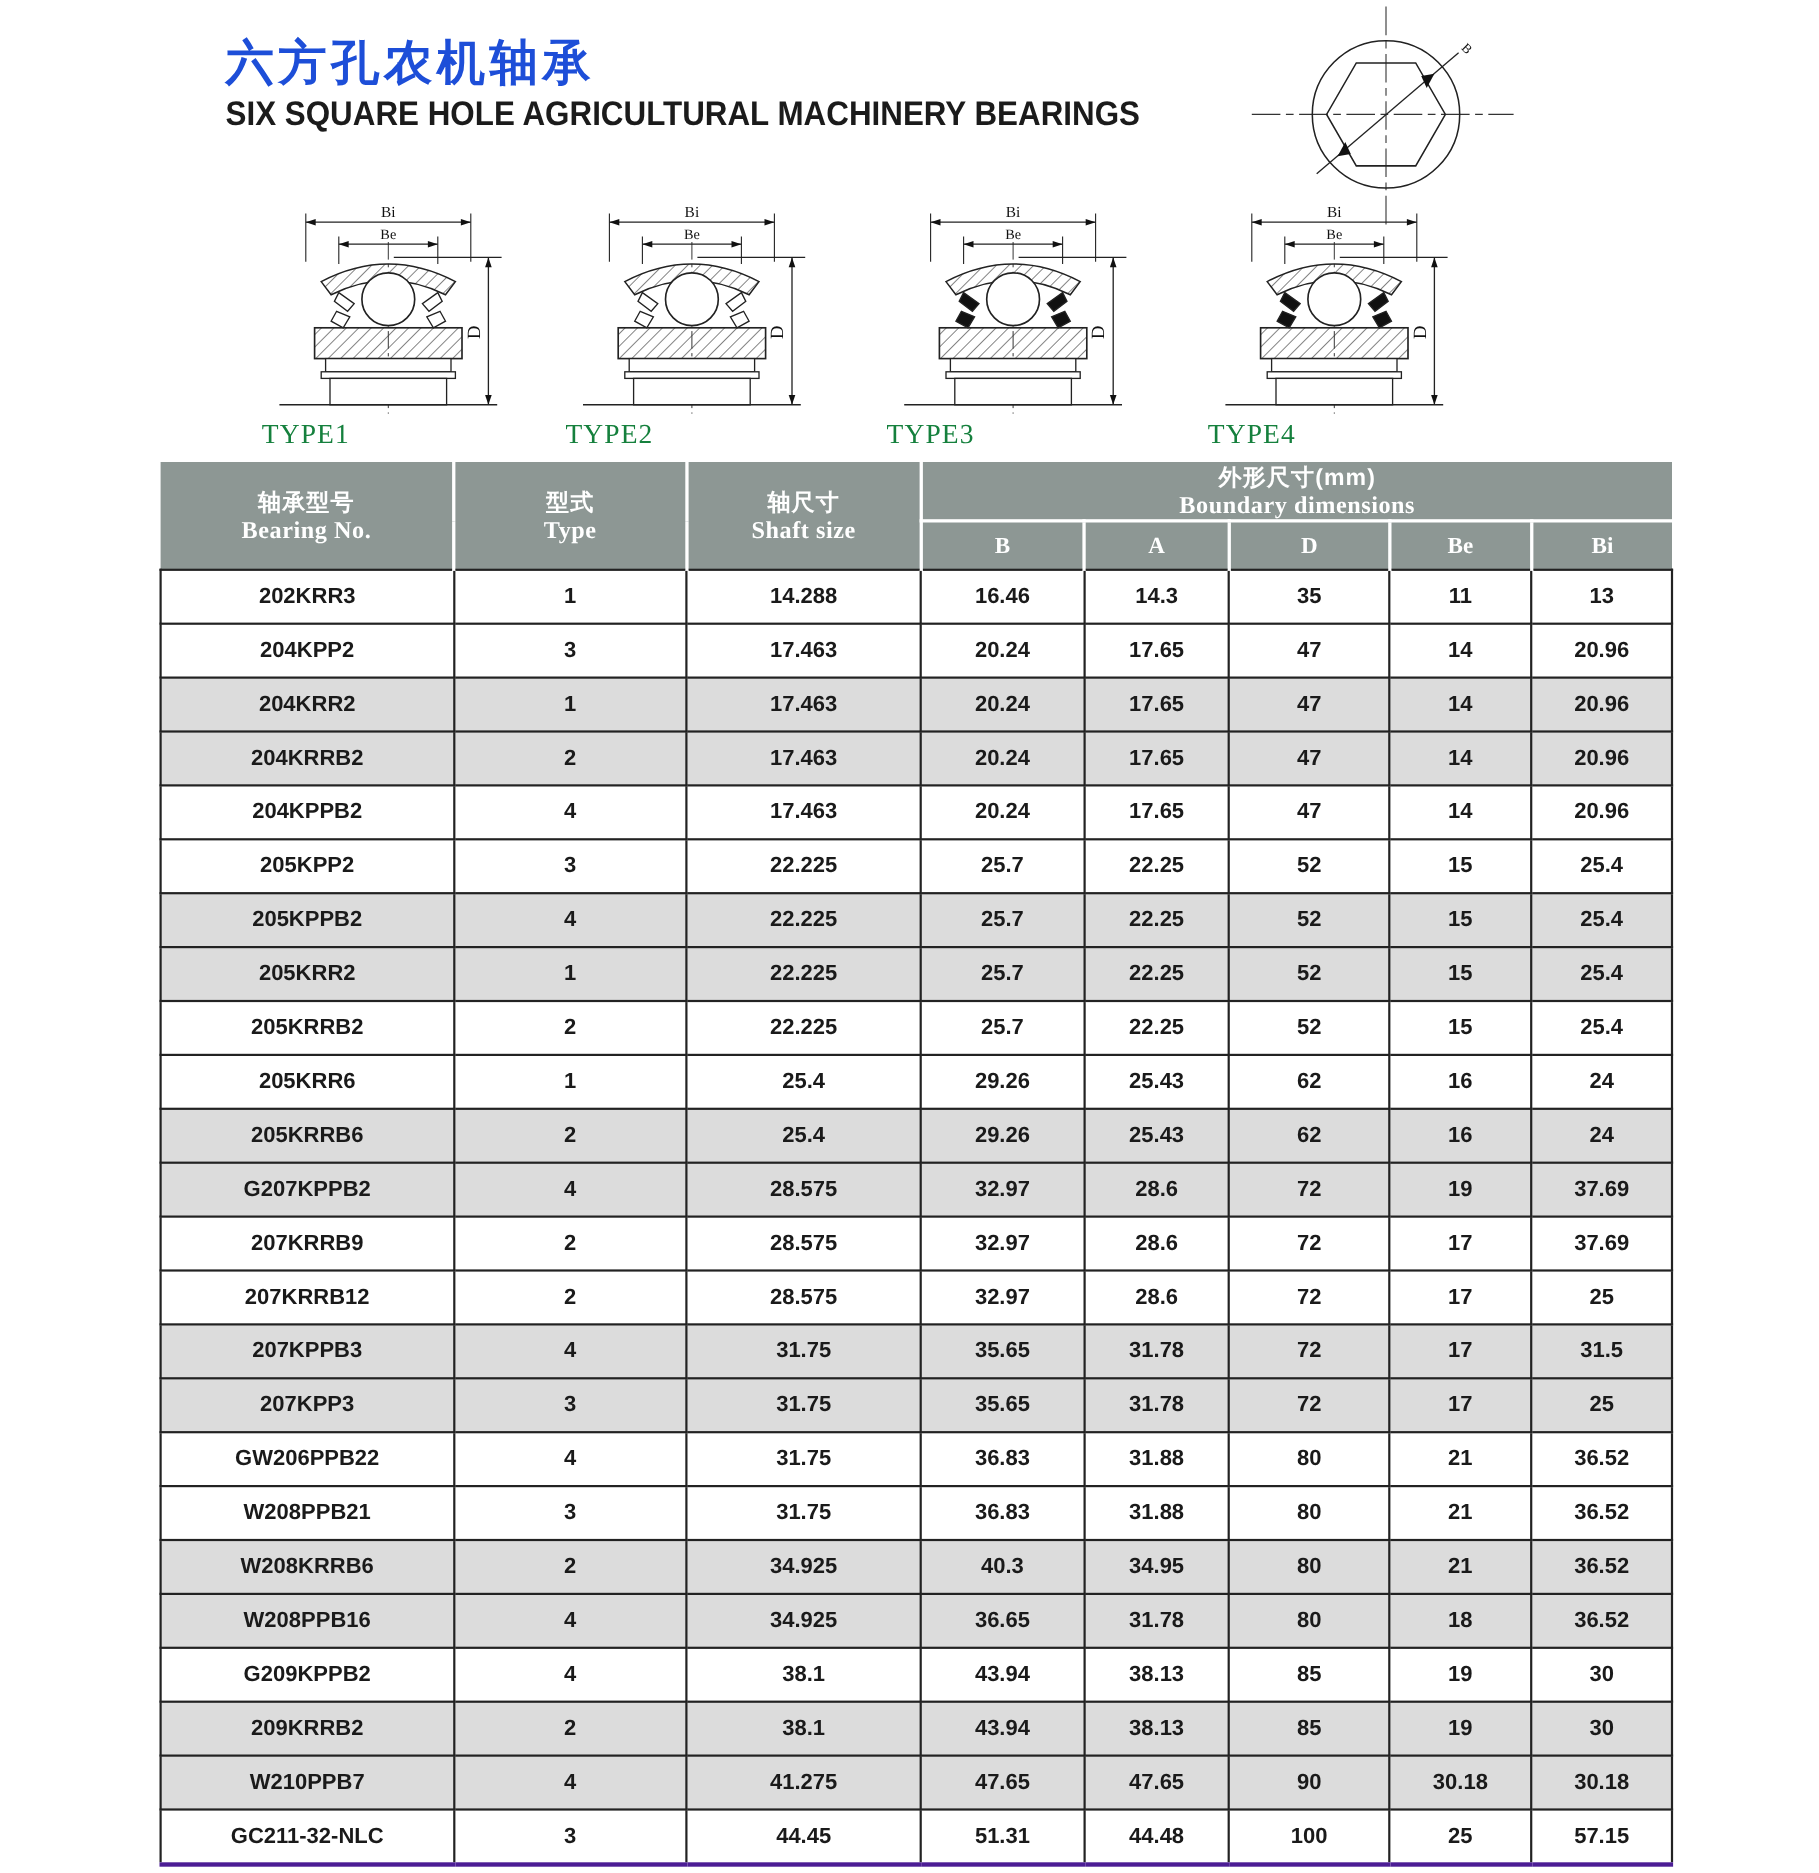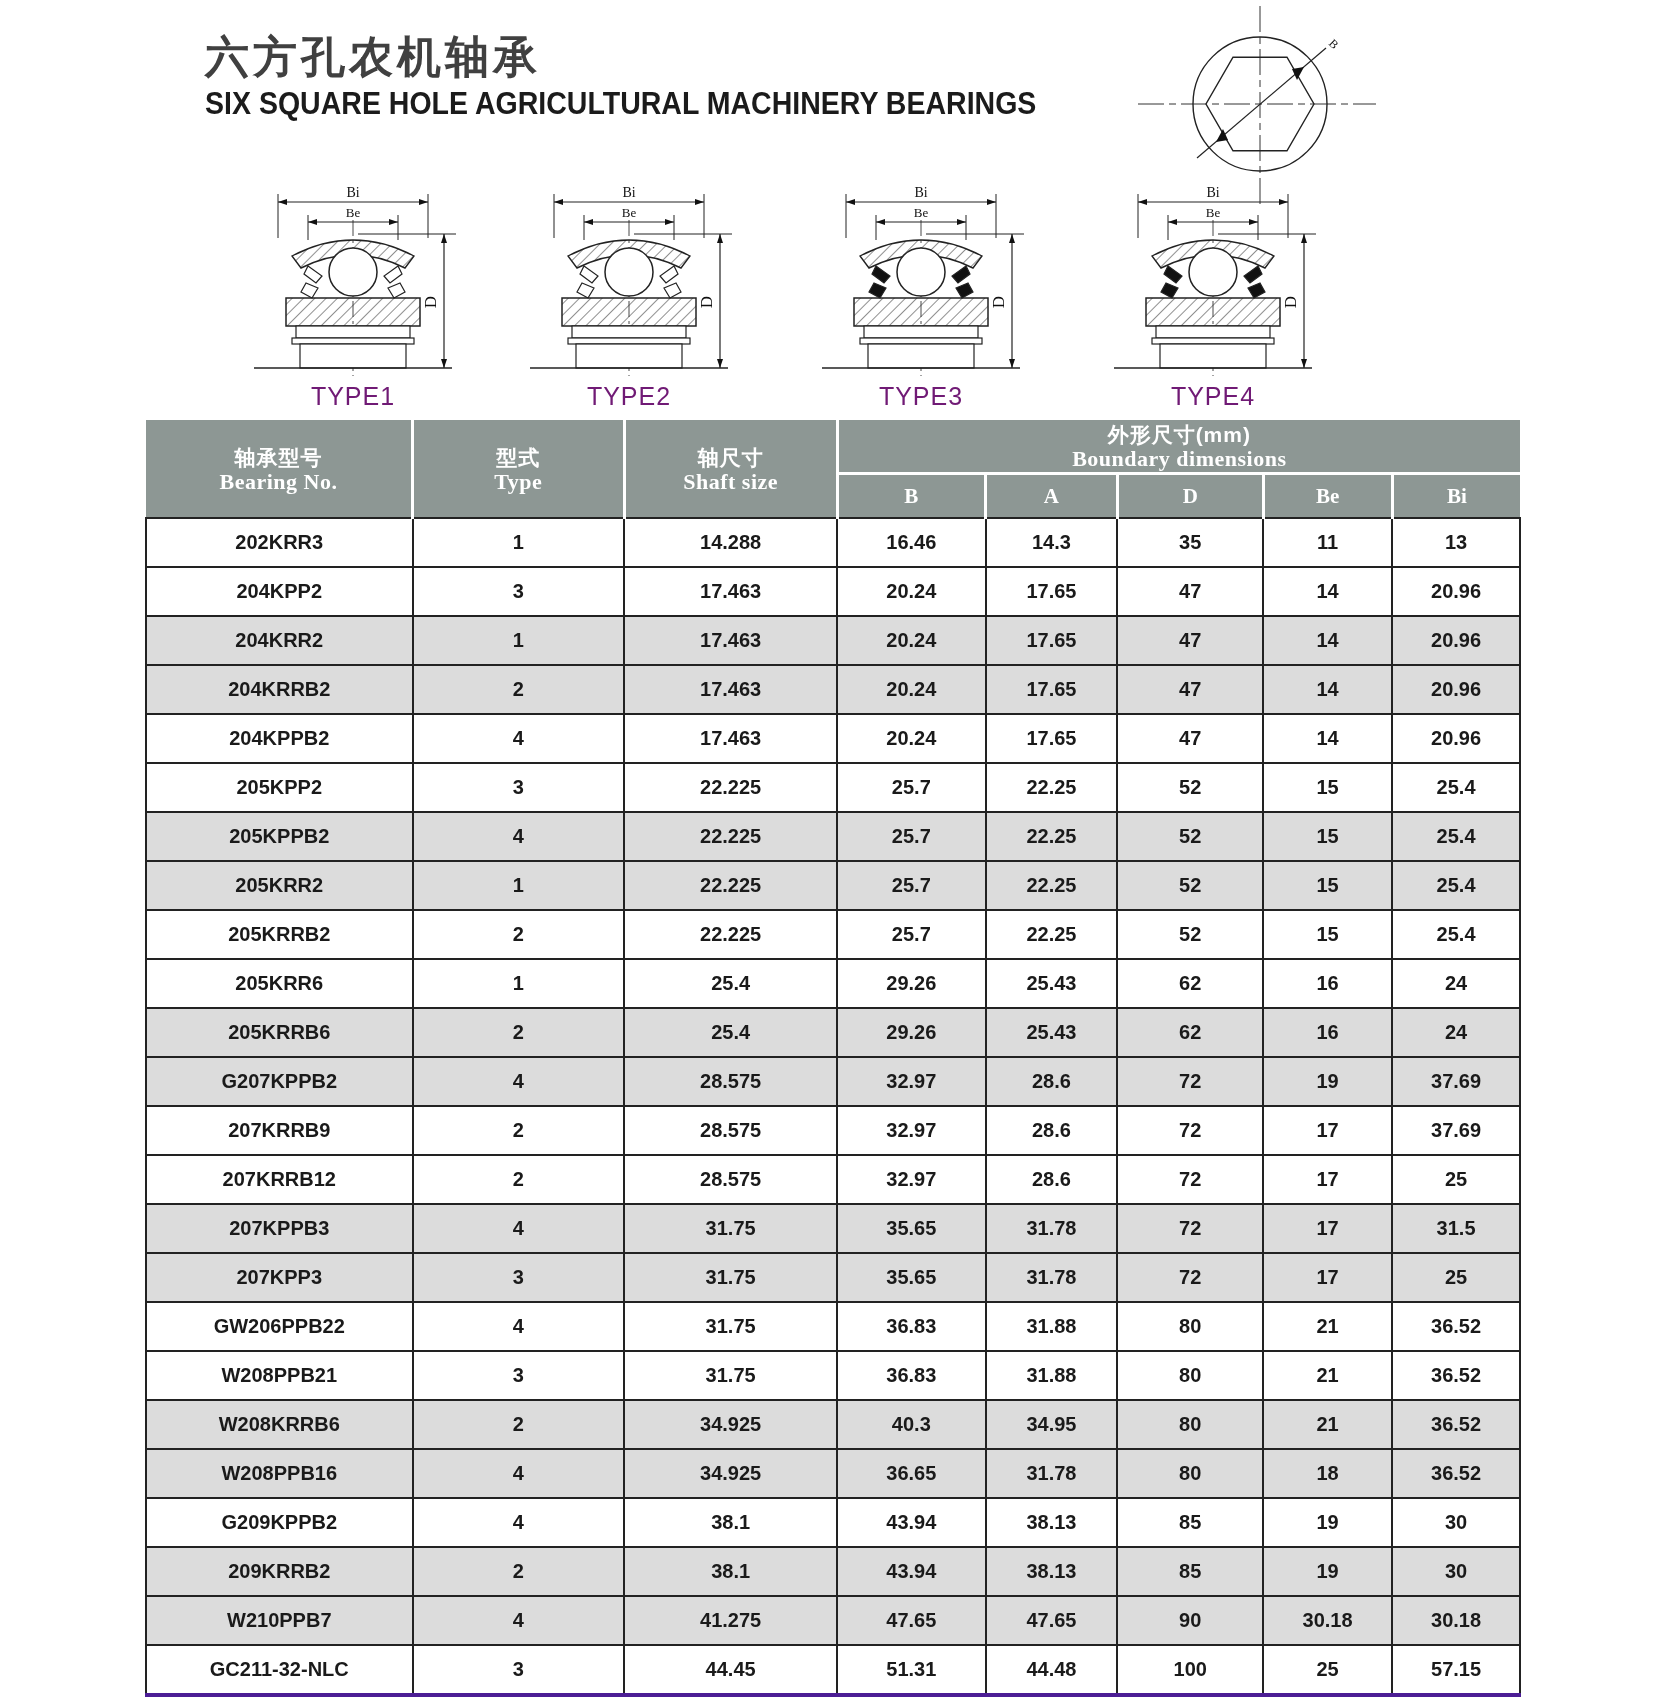--- a/index.html
+++ b/index.html
@@ -5,32 +5,32 @@
   html,body{margin:0;padding:0;}
   body{
     width:1654px;height:1703px;position:relative;background:#ffffff;
     font-family:"Liberation Sans","DejaVu Sans",sans-serif;color:#1a1a1a;
     overflow:hidden;
   }
   .abs{position:absolute;}
   
   .title-cn{
     left:205px;top:28px;font-size:44px;font-weight:bold;letter-spacing:4px;
-    color:#404040;white-space:nowrap;
+    color:#1d4ed8;white-space:nowrap;
   }
   .title-en{
     left:205px;top:86px;font-size:31px;font-weight:bold;white-space:nowrap;
     transform:scaleX(.92);transform-origin:left center;color:#1b1b1b;
   }
   
   .diagram{width:230px;height:230px;}
   .diagram svg{display:block;}
   .type-label{
-    width:230px;text-align:center;font-family:Liberation Sans, sans-serif;
-    font-size:25px;letter-spacing:1px;color:#701a75;margin-top:2px;
+    width:230px;text-align:left;font-family:Liberation Serif, serif;
+    font-size:25px;letter-spacing:1px;color:#15803d;margin-top:2px;
   }
   .hexwrap{left:1124px;top:4px;width:274px;height:204px;}
   
   .tablewrap{left:145px;top:420px;width:1376px;}
   table{border-collapse:collapse;width:1376px;table-layout:fixed;}
   thead th{
     background:#8d9794;color:#ffffff;vertical-align:middle;text-align:center;
     padding:0;font-weight:bold;
   }
   th.h-left{border-right:3px solid #fff;}

